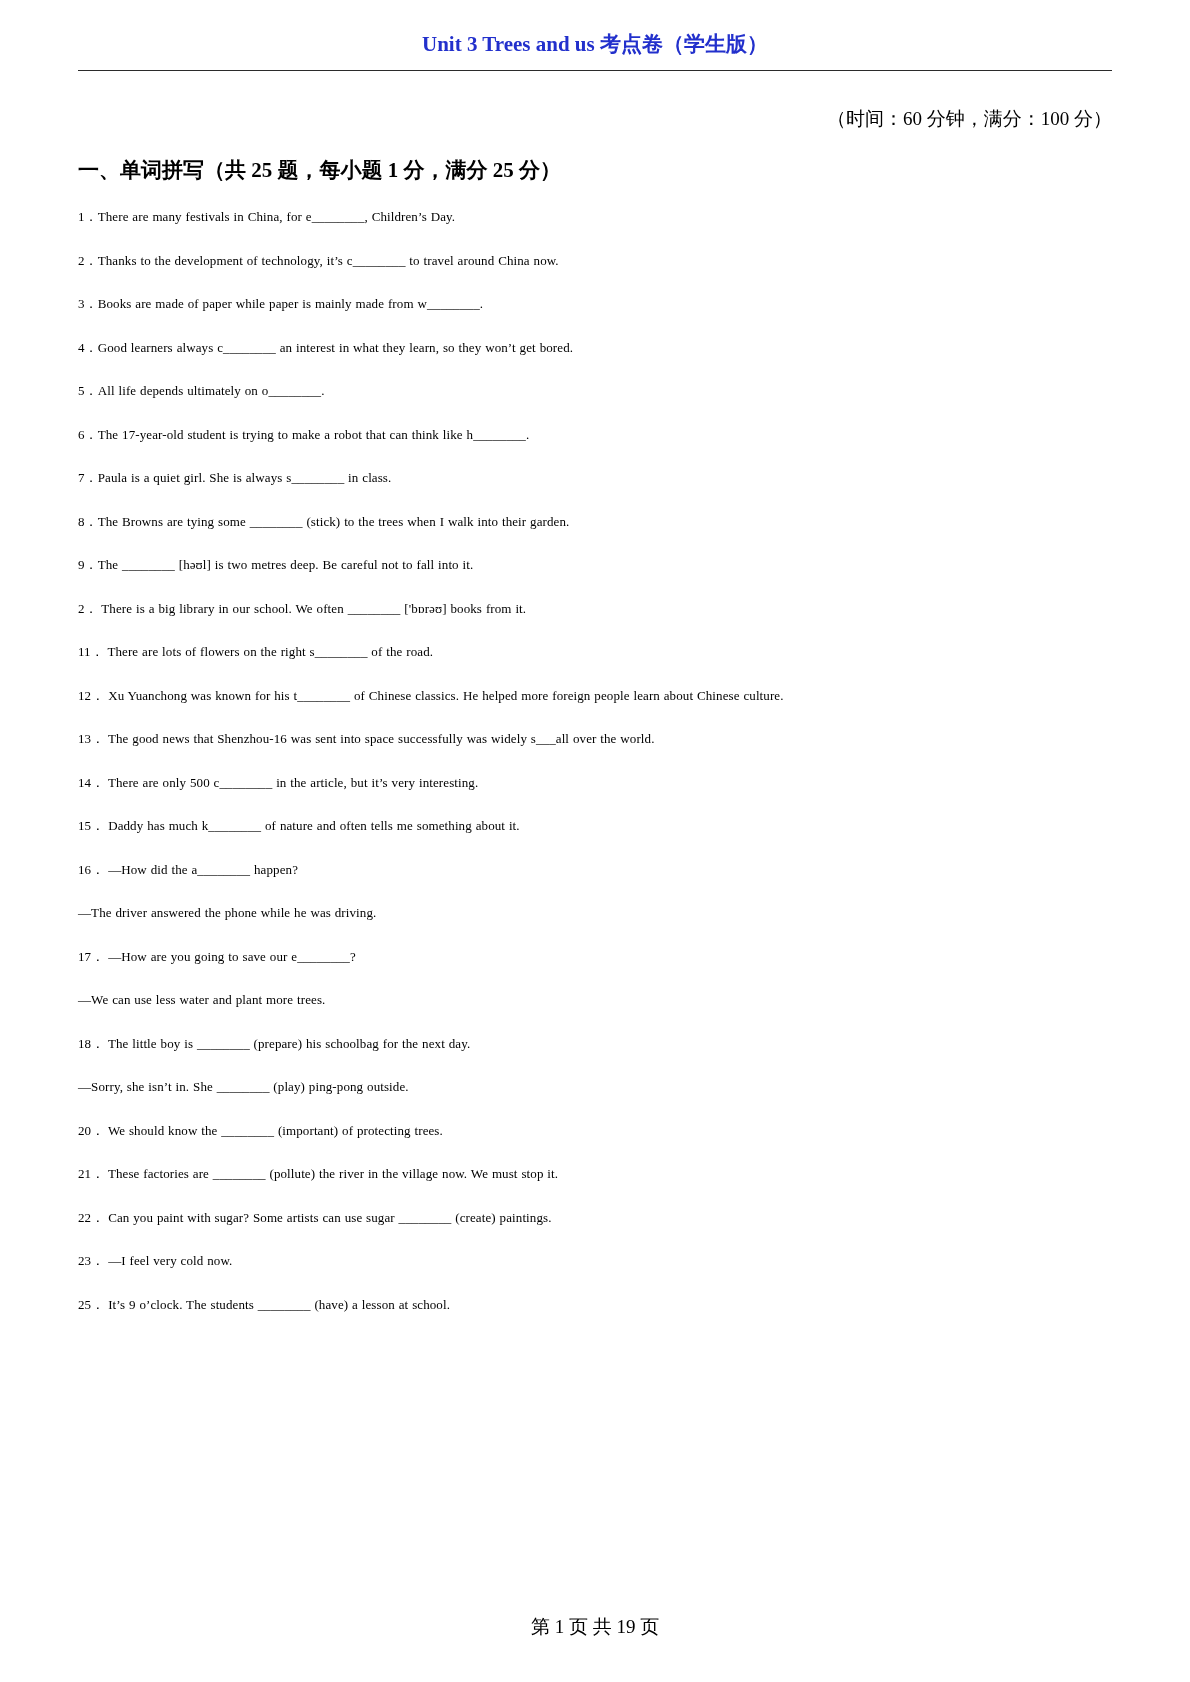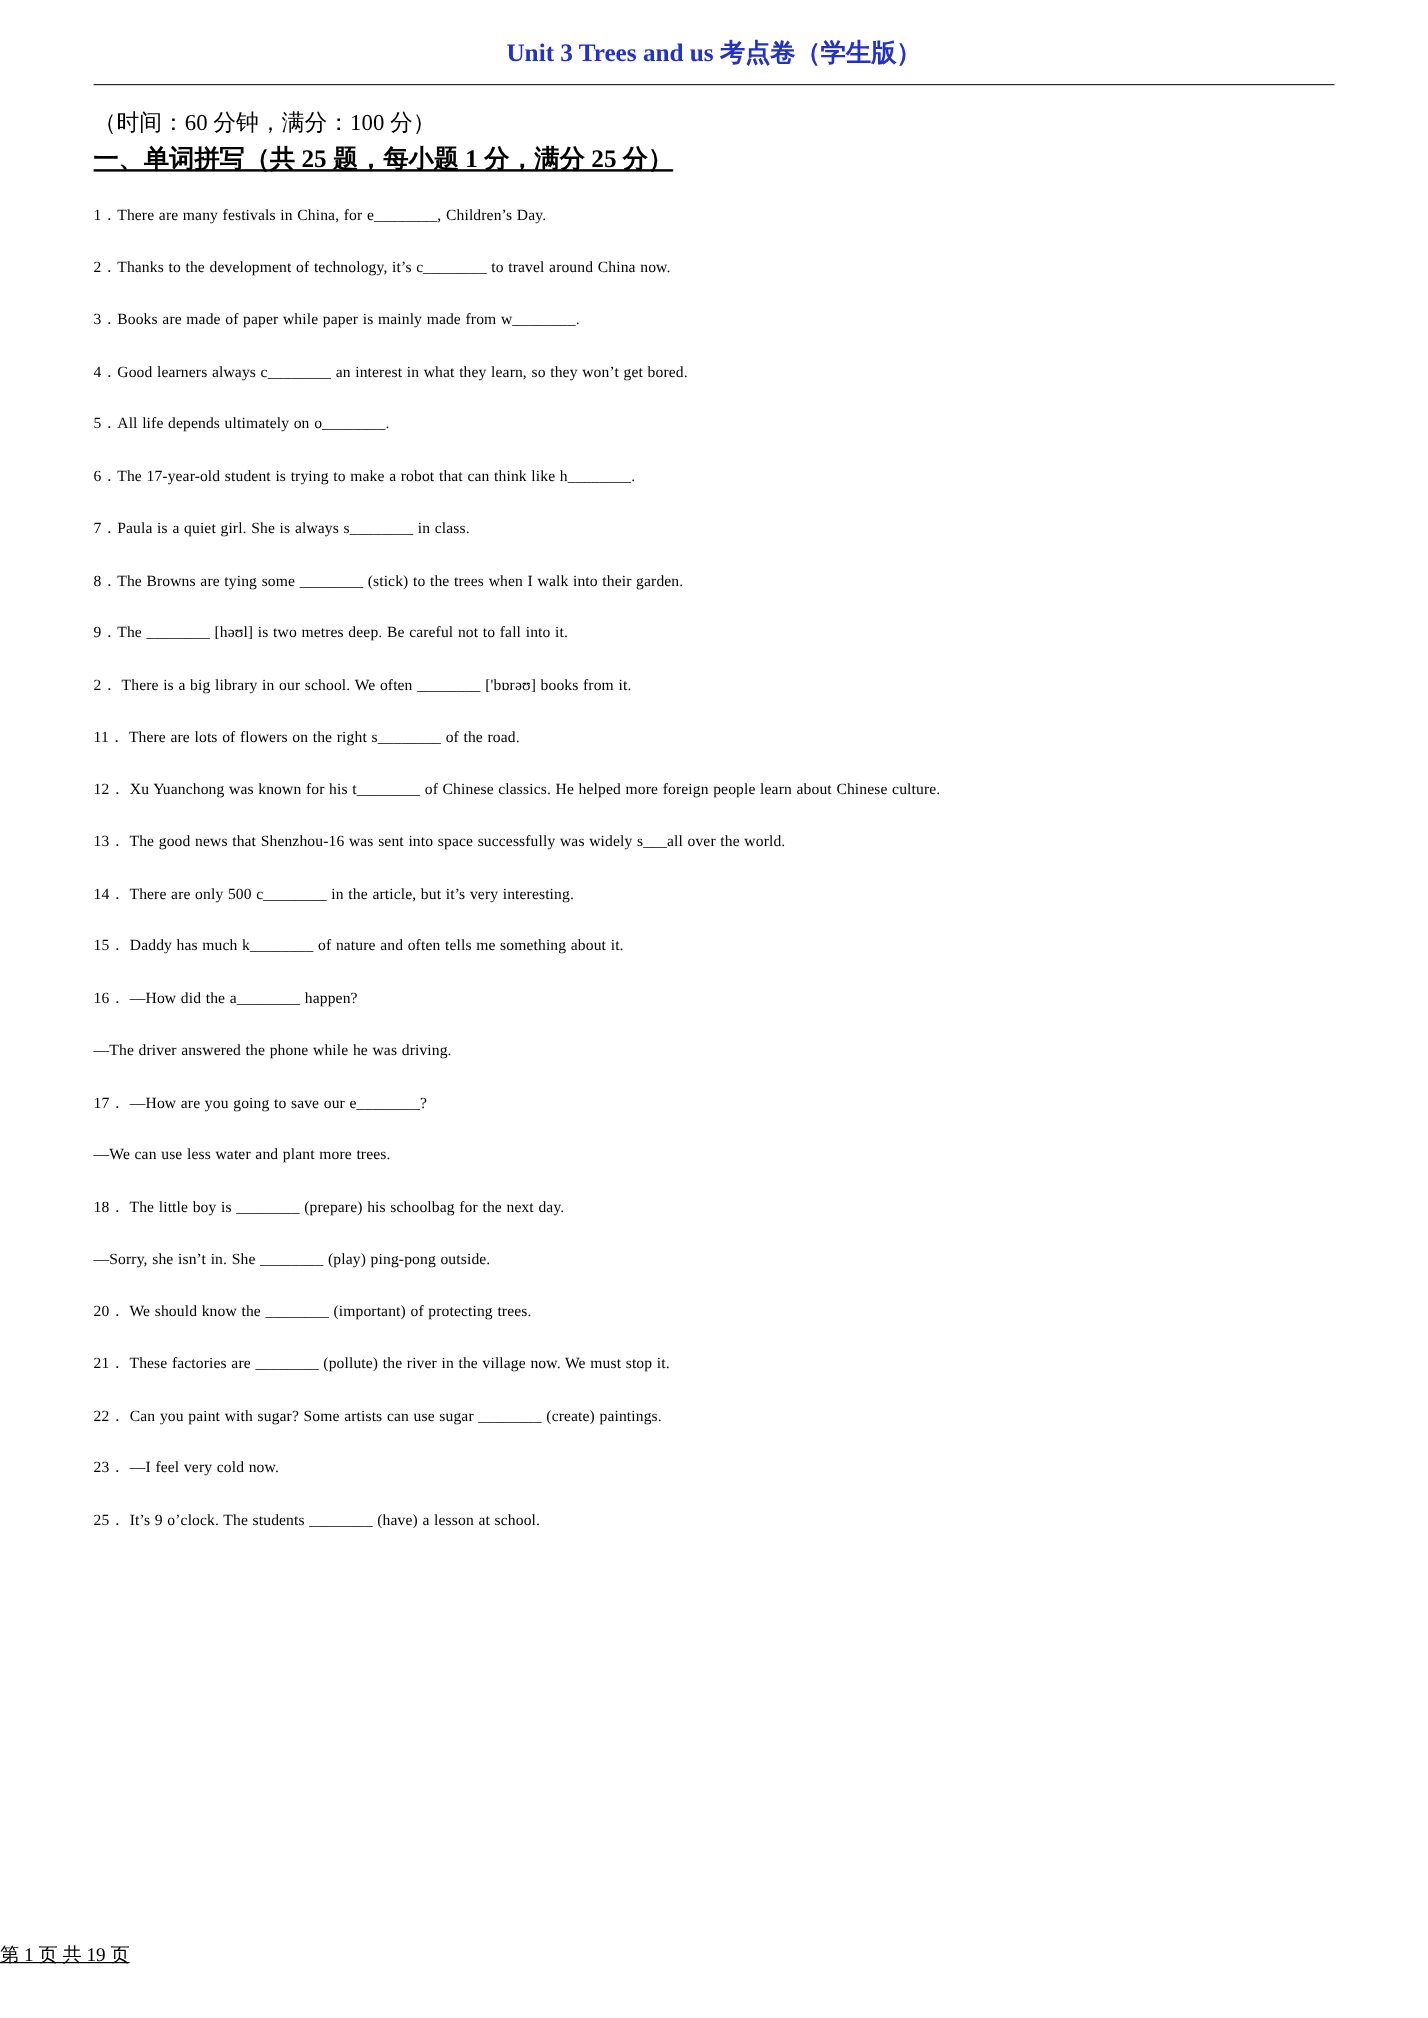--- a/index.html
+++ b/index.html
@@ -26,49 +26,48 @@
     font-weight: bold;
     line-height: 28px;
     font-family: "Liberation Serif", serif;
   }
   .divider {
     border: none;
     border-top: 1.6px solid #2b2b2b;
     margin: 12px 0 0 0;
   }
   .time-line {
-    text-align: left;
+    text-align: right;
     font-size: 19px;
-    margin-top: 18px;
+    margin-top: 34px;
     line-height: 28px;
   }
   .section-heading {
     font-size: 21px;
     font-weight: bold;
+    margin-top: 22px;
     line-height: 30px;
-    text-decoration: underline;
   }
   .questions {
     margin-top: 10px;
   }
   .q-line {
     margin: 0;
     font-size: 13px;
     line-height: 43.5px;
     letter-spacing: 0.1px;
     word-spacing: 0.5px;
   }
   .footer {
     position: absolute;
     left: 0;
     right: 0;
     bottom: 42px;
-    text-align: left;
-    font-size: 16px;
-    text-decoration: underline;
+    text-align: center;
+    font-size: 19px;
   }
 </style>
 </head>
 <body>
 
 <div class="page">
 
   <div class="title" style="color: rgb(34, 48, 204);">Unit 3 Trees and us 考点卷（学生版）</div>
 
   <hr class="divider">

